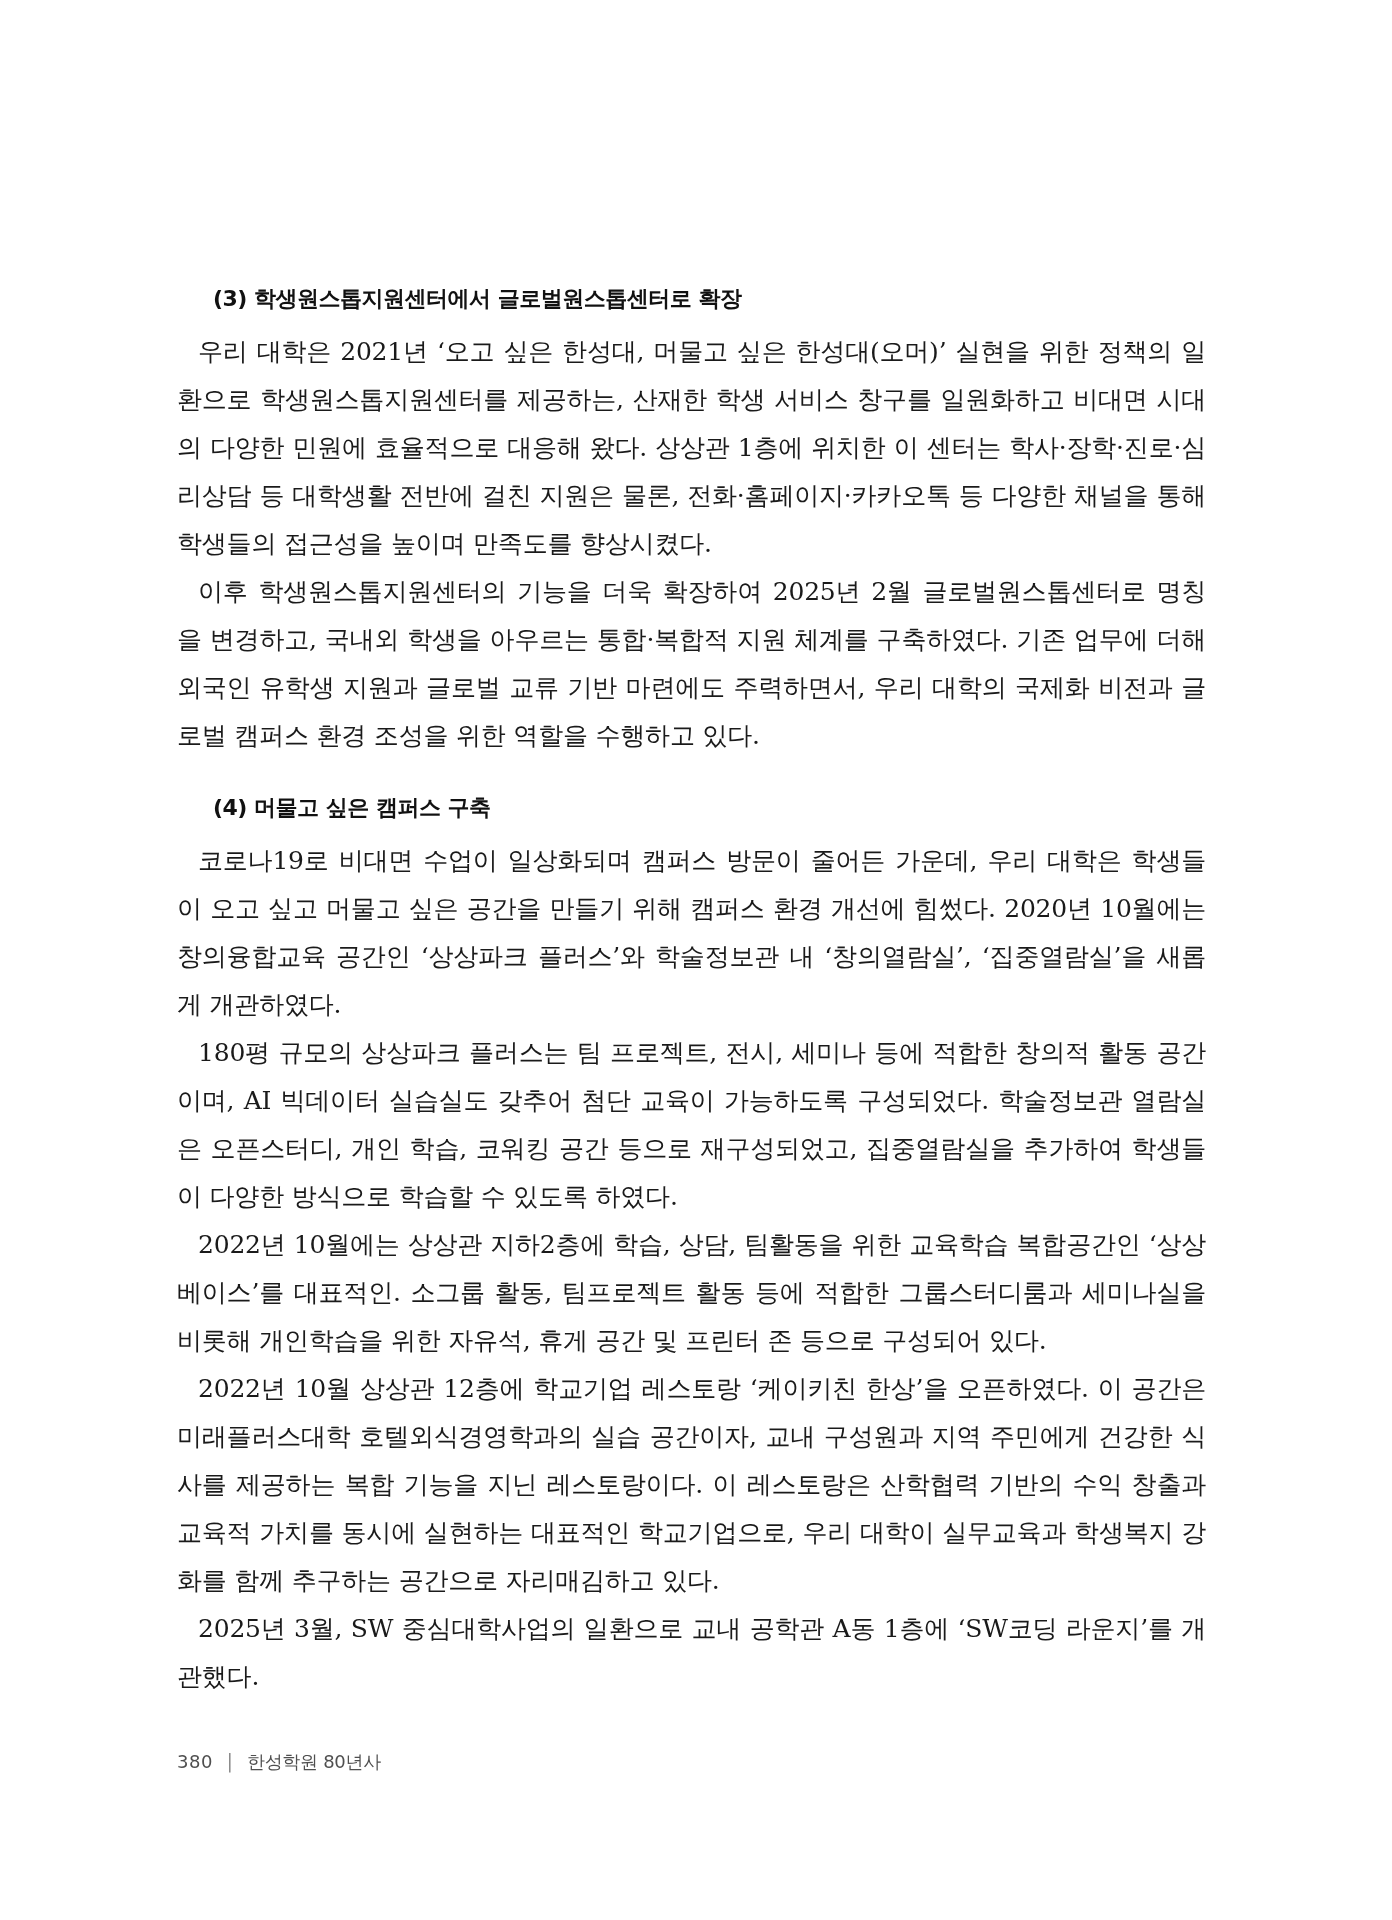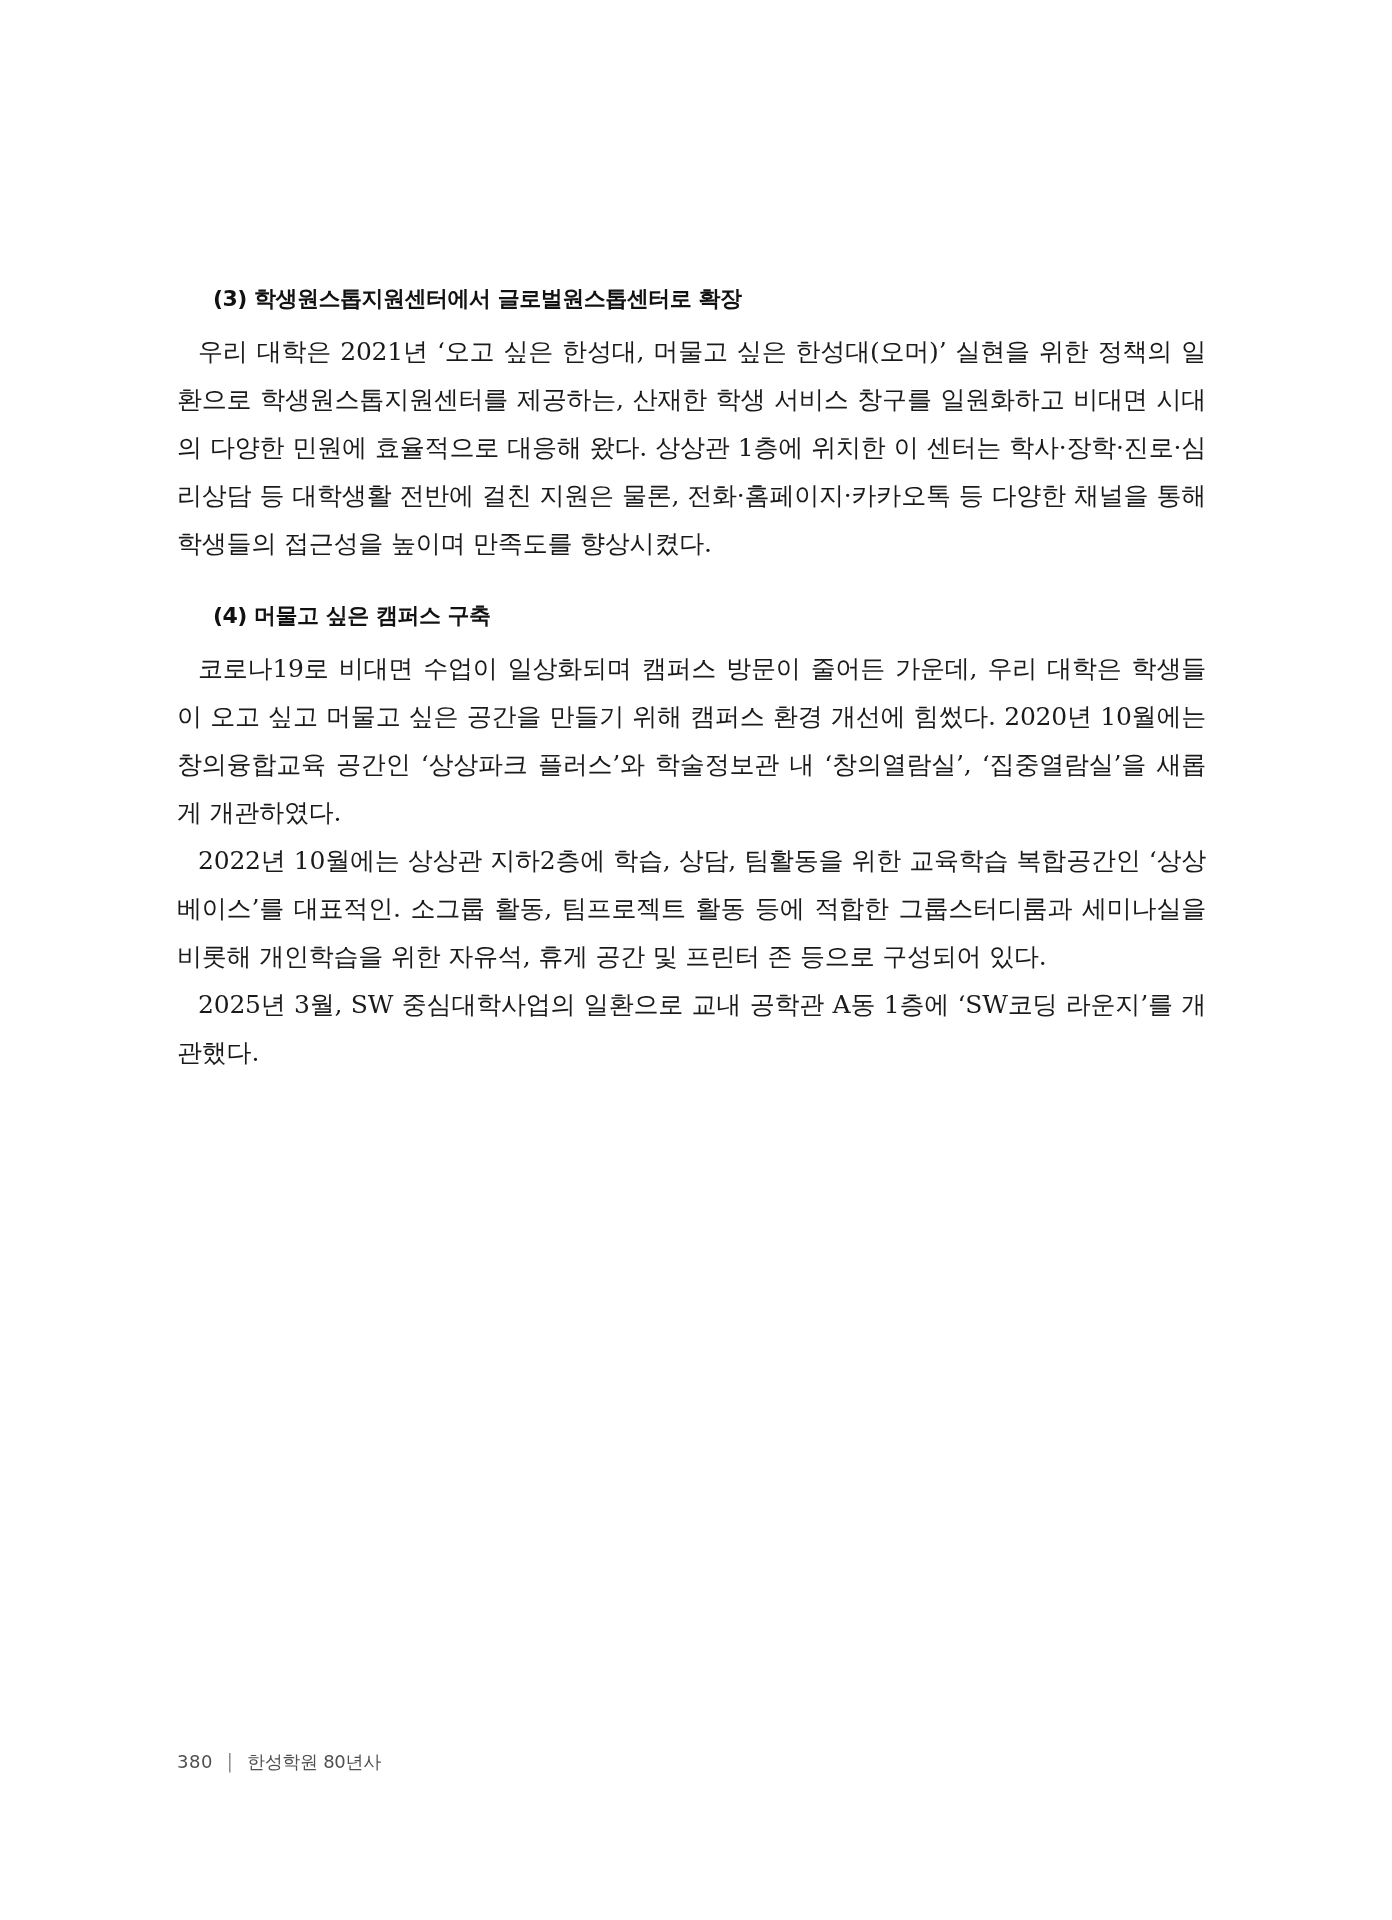--- a/index.html
+++ b/index.html
@@ -66,25 +66,28 @@
 </head>
 <body>
 
 <div class="page">
 
   <main class="content">
     <div id="sections-container">
         <section class="section">
           <h2 class="section-heading">(3) 학생원스톱지원센터에서 글로벌원스톱센터로 확장</h2>
           <p class="body-paragraph">우리 대학은 2021년 ‘오고 싶은 한성대, 머물고 싶은 한성대(오머)’ 실현을 위한 정책의 일환으로 학생원스톱지원센터를 제공하는, 산재한 학생 서비스 창구를 일원화하고 비대면 시대의 다양한 민원에 효율적으로 대응해 왔다. 상상관 1층에 위치한 이 센터는 학사·장학·진로·심리상담 등 대학생활 전반에 걸친 지원은 물론, 전화·홈페이지·카카오톡 등 다양한 채널을 통해 학생들의 접근성을 높이며 만족도를 향상시켰다.</p>
+          <p class="body-paragraph">이후 학생원스톱지원센터의 기능을 더욱 확장하여 2025년 2월 글로벌원스톱센터로 명칭을 변경하고, 국내외 학생을 아우르는 통합·복합적 지원 체계를 구축하였다. 기존 업무에 더해 외국인 유학생 지원과 글로벌 교류 기반 마련에도 주력하면서, 우리 대학의 국제화 비전과 글로벌 캠퍼스 환경 조성을 위한 역할을 수행하고 있다.</p>
         </section>
         <section class="section">
           <h2 class="section-heading">(4) 머물고 싶은 캠퍼스 구축</h2>
           <p class="body-paragraph">코로나19로 비대면 수업이 일상화되며 캠퍼스 방문이 줄어든 가운데, 우리 대학은 학생들이 오고 싶고 머물고 싶은 공간을 만들기 위해 캠퍼스 환경 개선에 힘썼다. 2020년 10월에는 창의융합교육 공간인 ‘상상파크 플러스’와 학술정보관 내 ‘창의열람실’, ‘집중열람실’을 새롭게 개관하였다.</p>
+          <p class="body-paragraph">180평 규모의 상상파크 플러스는 팀 프로젝트, 전시, 세미나 등에 적합한 창의적 활동 공간이며, AI 빅데이터 실습실도 갖추어 첨단 교육이 가능하도록 구성되었다. 학술정보관 열람실은 오픈스터디, 개인 학습, 코워킹 공간 등으로 재구성되었고, 집중열람실을 추가하여 학생들이 다양한 방식으로 학습할 수 있도록 하였다.</p>
           <p class="body-paragraph">2022년 10월에는 상상관 지하2층에 학습, 상담, 팀활동을 위한 교육학습 복합공간인 ‘상상베이스’를 대표적인. 소그룹 활동, 팀프로젝트 활동 등에 적합한 그룹스터디룸과 세미나실을 비롯해 개인학습을 위한 자유석, 휴게 공간 및 프린터 존 등으로 구성되어 있다.</p>
+          <p class="body-paragraph">2022년 10월 상상관 12층에 학교기업 레스토랑 ‘케이키친 한상’을 오픈하였다. 이 공간은 미래플러스대학 호텔외식경영학과의 실습 공간이자, 교내 구성원과 지역 주민에게 건강한 식사를 제공하는 복합 기능을 지닌 레스토랑이다. 이 레스토랑은 산학협력 기반의 수익 창출과 교육적 가치를 동시에 실현하는 대표적인 학교기업으로, 우리 대학이 실무교육과 학생복지 강화를 함께 추구하는 공간으로 자리매김하고 있다.</p>
           <p class="body-paragraph">2025년 3월, SW 중심대학사업의 일환으로 교내 공학관 A동 1층에 ‘SW코딩 라운지’를 개관했다.</p>
         </section>
       </div>
   </main>
 
   <footer class="footer">
     <span class="page-number">380</span>
     <span class="footer-sep">|</span>
     <span class="book-title">한성학원 80년사</span>
   </footer>

